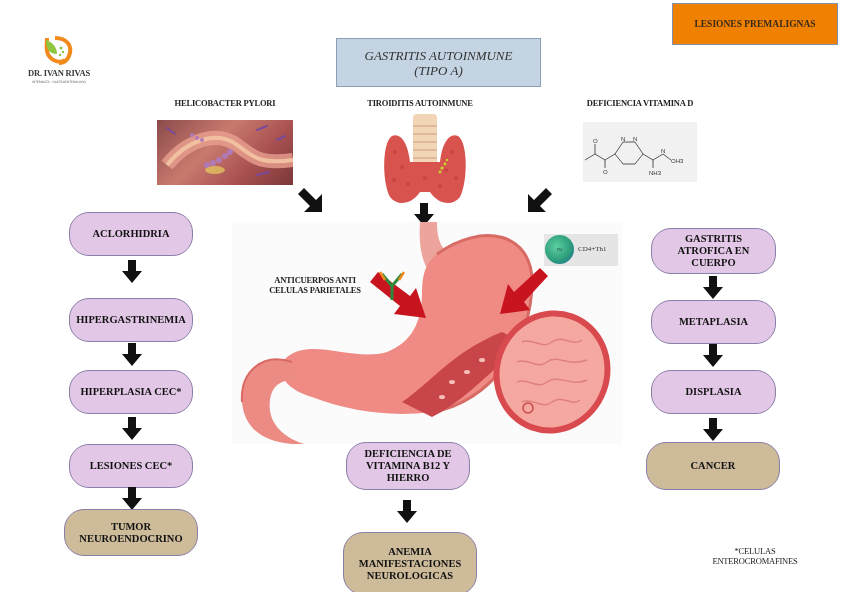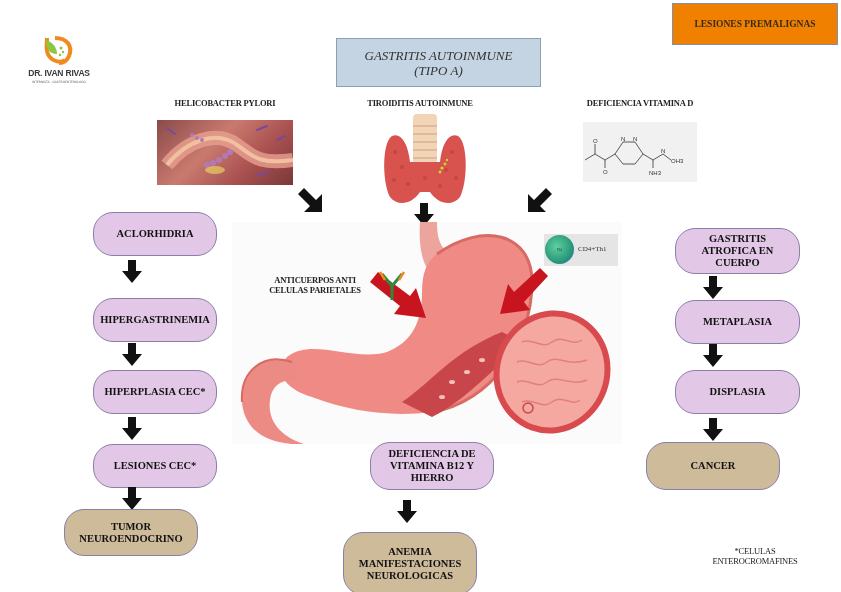--- a/index.html
+++ b/index.html
@@ -2,41 +2,41 @@
 <html><head>
 <meta charset="utf-8">
 <style>
   * { box-sizing: border-box; margin: 0; padding: 0; }
   body { width: 841px; height: 592px; background: #ffffff; position: relative; overflow: hidden;
          font-family: "Liberation Serif", serif; color: #1a1a1a; }
   .abs { position: absolute; }
   .label { font-family: "Liberation Serif", serif; font-weight: bold; font-size: 8.5px; letter-spacing: -0.2px; color: #222; text-align: center; }
   .pill { position: absolute; border-radius: 20px; border: 1.2px solid #8a7fa8; display: flex; align-items: center; justify-content: center;
           text-align: center; font-weight: bold; font-size: 10.5px; line-height: 12px; color: #111; font-family: "Liberation Serif", serif; }
-  .pill.lilac { background: #e2c8e6; margin-left: 24px; }
+  .pill.lilac { background: #e2c8e6; }
   .pill.tan { background: #cdbb9a; }
   .arrow-down { position: absolute; width: 22px; height: 24px; }
   .title-box { position: absolute; left: 336px; top: 38px; width: 205px; height: 49px; background: #c4d4e3; border: 1.5px solid #8aa0b7;
                display: flex; flex-direction: column; align-items: center; justify-content: center; font-size: 13px; color: #333; line-height: 15px; font-style: italic; }
   .orange-box { position: absolute; left: 672px; top: 3px; width: 166px; height: 42px; background: #f08000; border: 1.5px solid #7f8fb0;
                display: flex; align-items: center; justify-content: center; font-size: 9.5px; font-weight: bold; color: #3a2a1a; }
 </style>
 </head>
 <body>
 
 <div class="abs" style="left:14px; top:36px; width:90px; height:52px;">
   <svg width="34" height="30" viewBox="0 0 34 30" style="position:absolute; left:27px; top:0;">
     <path d="M6 2 C6 10 4 14 8 20 C12 26 20 27 24 24" fill="none" stroke="#f08a1c" stroke-width="4"></path>
     <path d="M14 2 C26 2 32 10 28 20 C26 25 22 27 18 27" fill="none" stroke="#f08a1c" stroke-width="4"></path>
     <path d="M5 4 C5 12 8 18 16 18 C16 12 12 6 5 4 Z" fill="#8dc63f"></path>
     <circle cx="20" cy="12" r="1.5" fill="#8dc63f"></circle>
       <circle cx="22" cy="16" r="1.2" fill="#8dc63f"></circle>
       <circle cx="19" cy="19" r="1.2" fill="#8dc63f"></circle>
   </svg>
-  <div style="position:absolute; left:0; top:32px; width:90px; text-align:center; font-family:Liberation Sans, sans-serif; font-weight:bold; font-size:8.5px; color:#3a3a3a; letter-spacing:-0.2px;">DR. IVAN RIVAS</div>
+  <div style="position:absolute; left:0; top:32px; width:90px; text-align:center; font-family:Liberation Serif, serif; font-weight:bold; font-size:8.5px; color:#3a3a3a; letter-spacing:-0.2px;">DR. IVAN RIVAS</div>
   <div style="position:absolute; left:0; top:44px; width:90px; text-align:center; font-family:'DejaVu Sans',sans-serif; font-size:3px; color:#666;">INTERNISTA · GASTROENTEROLOGO</div>
 </div>
 
 <div class="orange-box">
   <span>LESIONES PREMALIGNAS</span>
 </div>
 
 <div class="title-box">
   <span>GASTRITIS AUTOINMUNE</span>
   <span>(TIPO A)</span>

